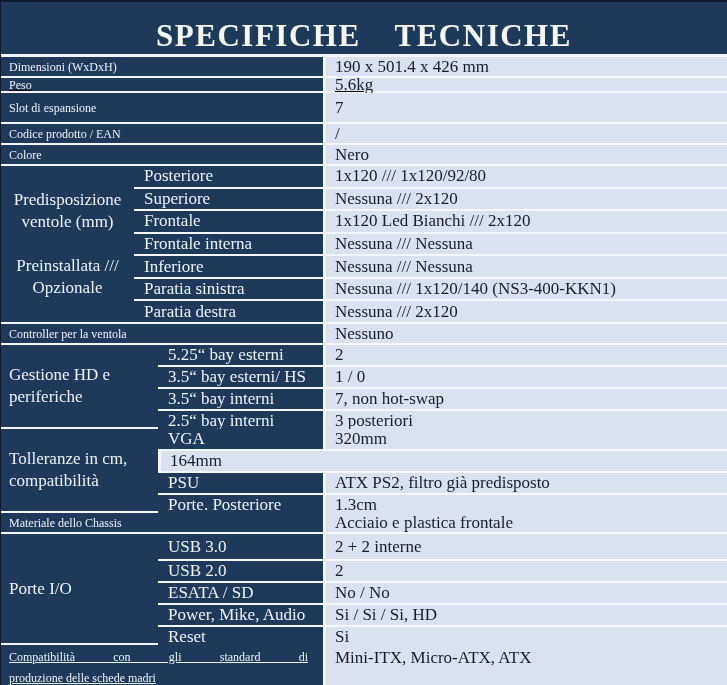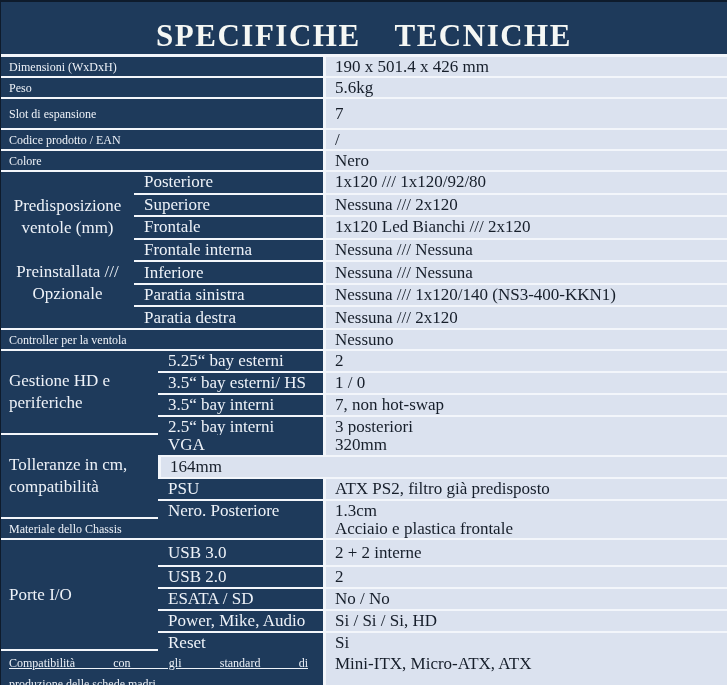--- a/index.html
+++ b/index.html
@@ -63,21 +63,21 @@
 
 <div class="page">
   <div class="title-bar">
     <span class="title-text">SPECIFICHE  TECNICHE</span>
   </div>
   <div id="table-root">
       <div class="row" style="height: 21px;">
         <div class="cell-label">Dimensioni (WxDxH)</div>
         <div class="cell-value">190 x 501.4 x 426 mm</div>
       </div>
-      <div class="row" style="height: 21px;">
+      <div class="row" style="height: 15px; text-decoration: underline;">
         <div class="cell-label">Peso</div>
         <div class="cell-value">5.6kg</div>
       </div>
       <div class="row" style="height: 31px;">
         <div class="cell-label">Slot di espansione</div>
         <div class="cell-value">7</div>
       </div>
       <div class="row" style="height: 21px;">
         <div class="cell-label">Codice prodotto / EAN</div>
         <div class="cell-value">/</div>
@@ -159,21 +159,21 @@
             <div class="sub-value">320mm</div>
           </div>
           <div class="subrow">
             <div class="sub-value">164mm</div>
           </div>
           <div class="subrow">
             <div class="sub-label" style="width: 165px;">PSU</div>
             <div class="sub-value">ATX PS2, filtro già predisposto</div>
           </div>
           <div class="subrow">
-            <div class="sub-label" style="width: 165px;">Nero. Posteriore</div>
+            <div class="sub-label" style="width: 165px;">Porte. Posteriore</div>
             <div class="sub-value">1.3cm</div>
           </div>
         </div>
       </div>
       <div class="row" style="height: 21px;">
         <div class="cell-label">Materiale dello Chassis</div>
         <div class="cell-value">Acciaio e plastica frontale</div>
       </div>
       <div class="group-row" style="height: 111px;">
         <div class="group-label left" style="width: 157px;">

